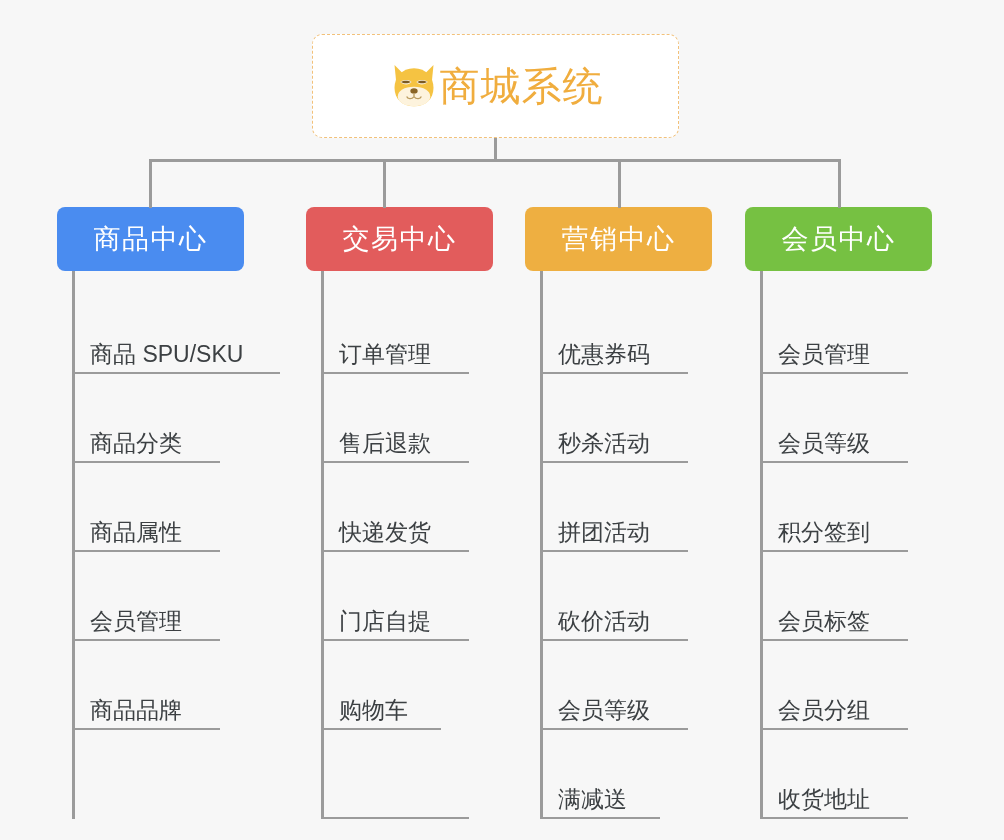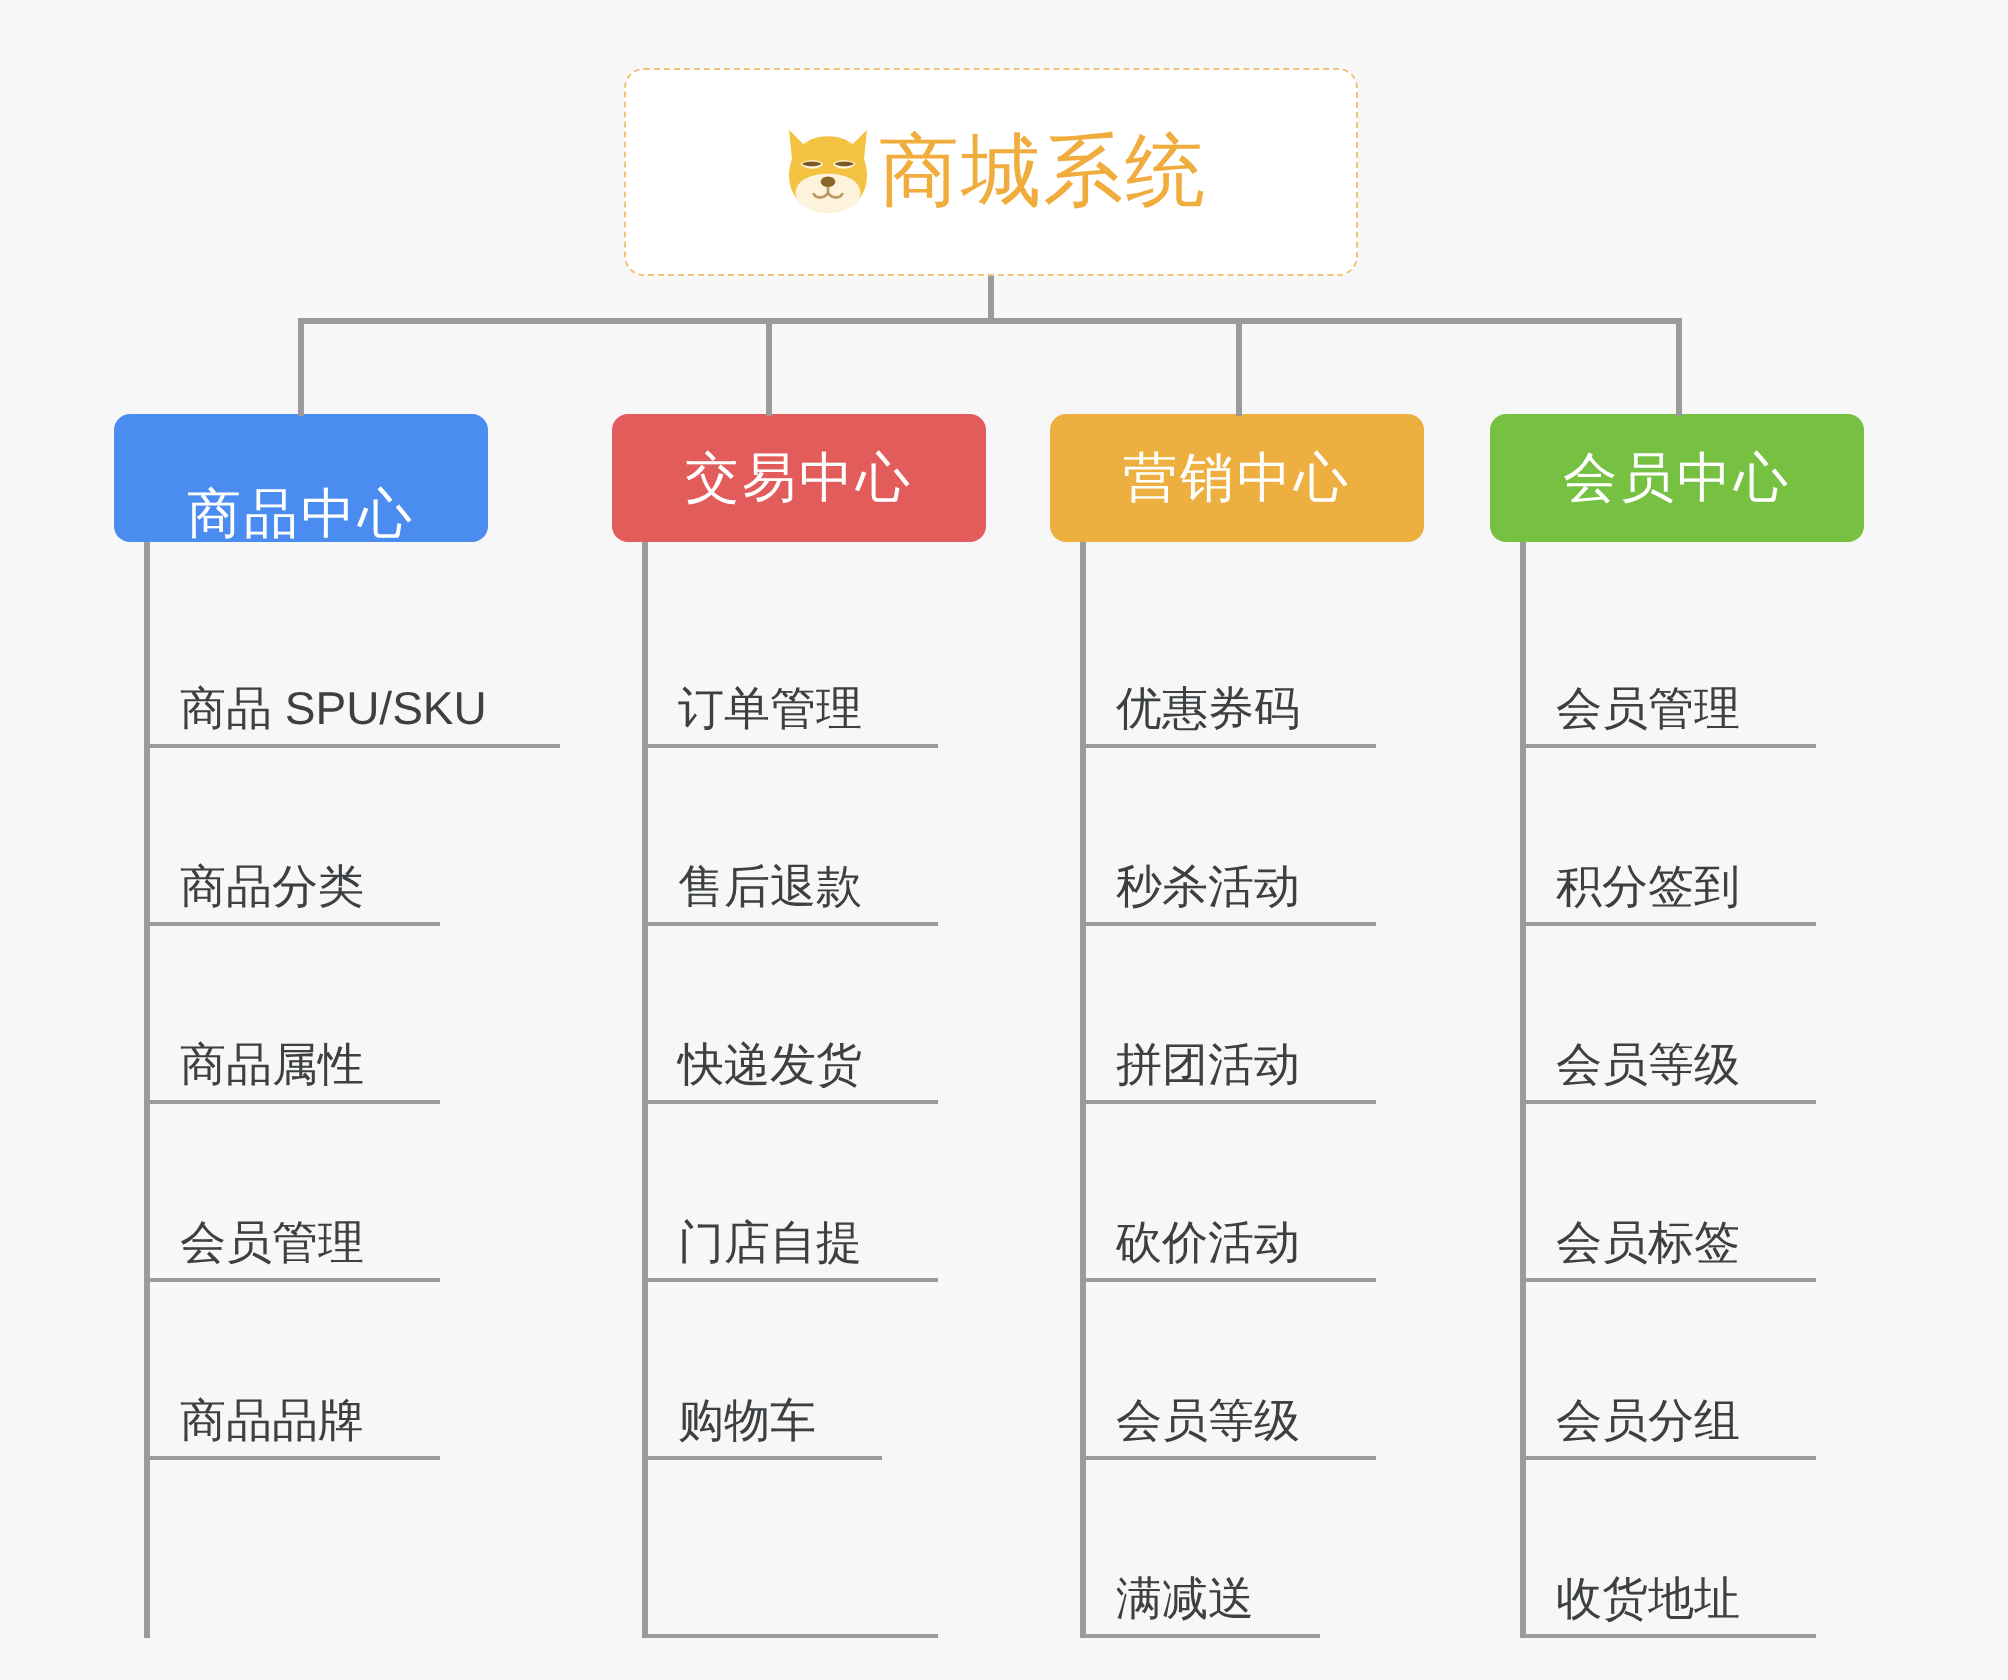--- a/index.html
+++ b/index.html
@@ -126,21 +126,21 @@
       <path d="M32 45 C35 49 40 48 41 45" stroke="#b99a5e" stroke-width="1.6" fill="none"></path>
     </svg>
     <span class="root-title">商城系统</span>
   </div>
 
   <div class="conn conn-v-root"></div>
   <div class="conn conn-h-bus"></div>
 
   <div id="columns">
       <div class="col col-0" style="left: 57px;">
-        <div class="cat-box" style="background: rgb(74, 140, 240); align-items: flex-end;">
+        <div class="cat-box" style="background: rgb(74, 140, 240);">
           <span class="cat-label">商品中心</span>
         </div>
         <div class="leaves">
           <div class="trunk" style="background: rgb(155, 155, 155); height: 548px;"></div>
           <div class="leaf">
             <span class="leaf-label">商品 SPU/SKU</span>
             <div class="leaf-underline" style="background: rgb(155, 155, 155); width: 208px;"></div>
           </div>
           <div class="leaf">
             <span class="leaf-label">商品分类</span>
@@ -227,25 +227,25 @@
         <div class="cat-box" style="background: rgb(118, 193, 66);">
           <span class="cat-label">会员中心</span>
         </div>
         <div class="leaves">
           <div class="trunk" style="background: rgb(155, 155, 155); height: 548px;"></div>
           <div class="leaf">
             <span class="leaf-label">会员管理</span>
             <div class="leaf-underline" style="background: rgb(155, 155, 155); width: 148px;"></div>
           </div>
           <div class="leaf">
+            <span class="leaf-label">会员等级</span>
+            <div class="leaf-underline" style="background: rgb(155, 155, 155); width: 148px;"></div>
+          </div>
+          <div class="leaf">
             <span class="leaf-label">积分签到</span>
-            <div class="leaf-underline" style="background: rgb(155, 155, 155); width: 148px;"></div>
-          </div>
-          <div class="leaf">
-            <span class="leaf-label">会员等级</span>
             <div class="leaf-underline" style="background: rgb(155, 155, 155); width: 148px;"></div>
           </div>
           <div class="leaf">
             <span class="leaf-label">会员标签</span>
             <div class="leaf-underline" style="background: rgb(155, 155, 155); width: 148px;"></div>
           </div>
           <div class="leaf">
             <span class="leaf-label">会员分组</span>
             <div class="leaf-underline" style="background: rgb(155, 155, 155); width: 148px;"></div>
           </div>

